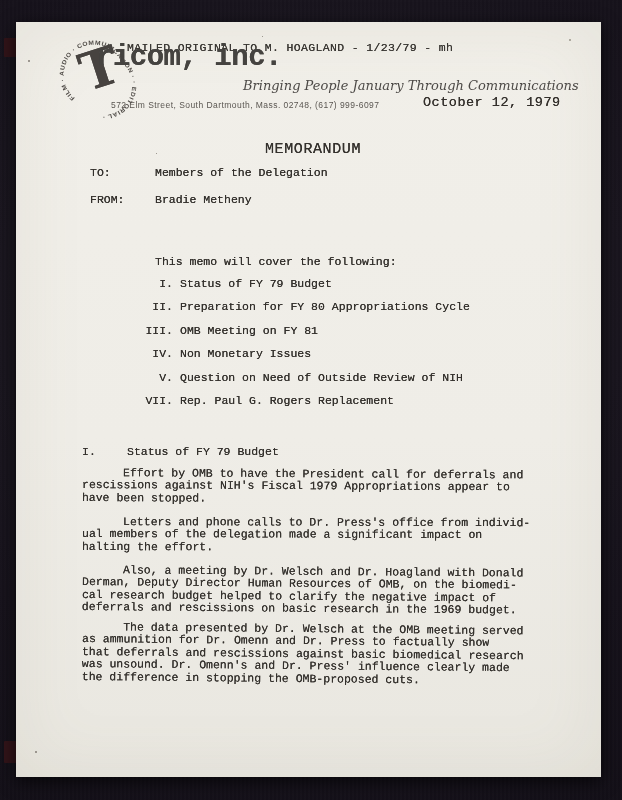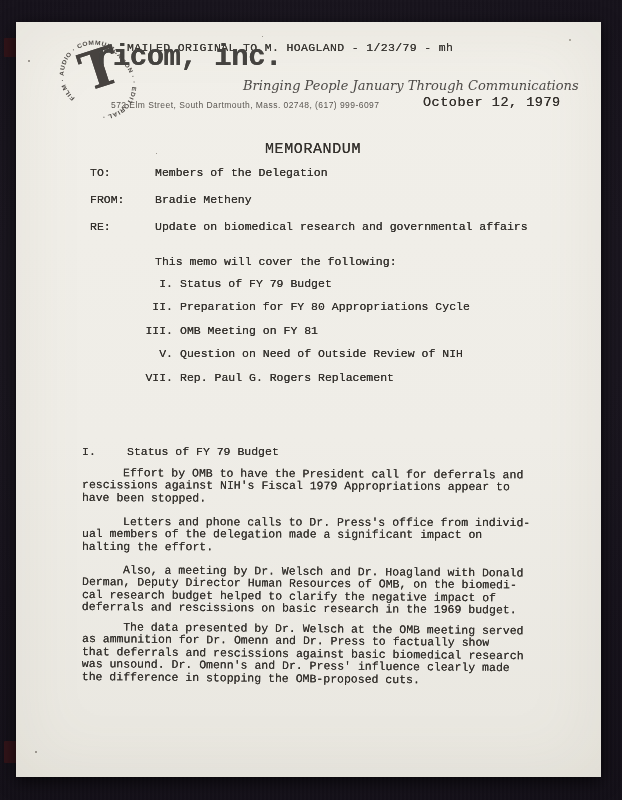--- a/index.html
+++ b/index.html
@@ -114,36 +114,36 @@
 
     <div class="memo-title tw">MEMORANDUM</div>
 
     <div class="meta tw">
       <div class="meta-row">
         <span class="meta-label">TO:</span><span class="meta-value">Members of the Delegation</span>
       </div>
       <div class="meta-row">
         <span class="meta-label">FROM:</span><span class="meta-value">Bradie Metheny</span>
       </div>
-      <div class="meta-row">
-        <span class="meta-label">RE:</span><span class="meta-value">Update on biomedical research and governmental affairs</span>
-      </div>
     </div>
 
     <div class="intro tw">This memo will cover the following:</div>
 
     <div class="toc tw">
       <div class="toc-row">
         <span class="toc-num">I.</span><span class="toc-text">Status of FY 79 Budget</span>
       </div>
       <div class="toc-row">
         <span class="toc-num">II.</span><span class="toc-text">Preparation for FY 80 Appropriations Cycle</span>
       </div>
       <div class="toc-row">
         <span class="toc-num">III.</span><span class="toc-text">OMB Meeting on FY 81</span>
+      </div>
+      <div class="toc-row">
+        <span class="toc-num">IV.</span><span class="toc-text">Non Monetary Issues</span>
       </div>
       <div class="toc-row">
         <span class="toc-num">V.</span><span class="toc-text">Question on Need of Outside Review of NIH</span>
       </div>
       <div class="toc-row">
         <span class="toc-num">VII.</span><span class="toc-text">Rep. Paul G. Rogers Replacement</span>
       </div>
     </div>
 
     <div class="section tw">

